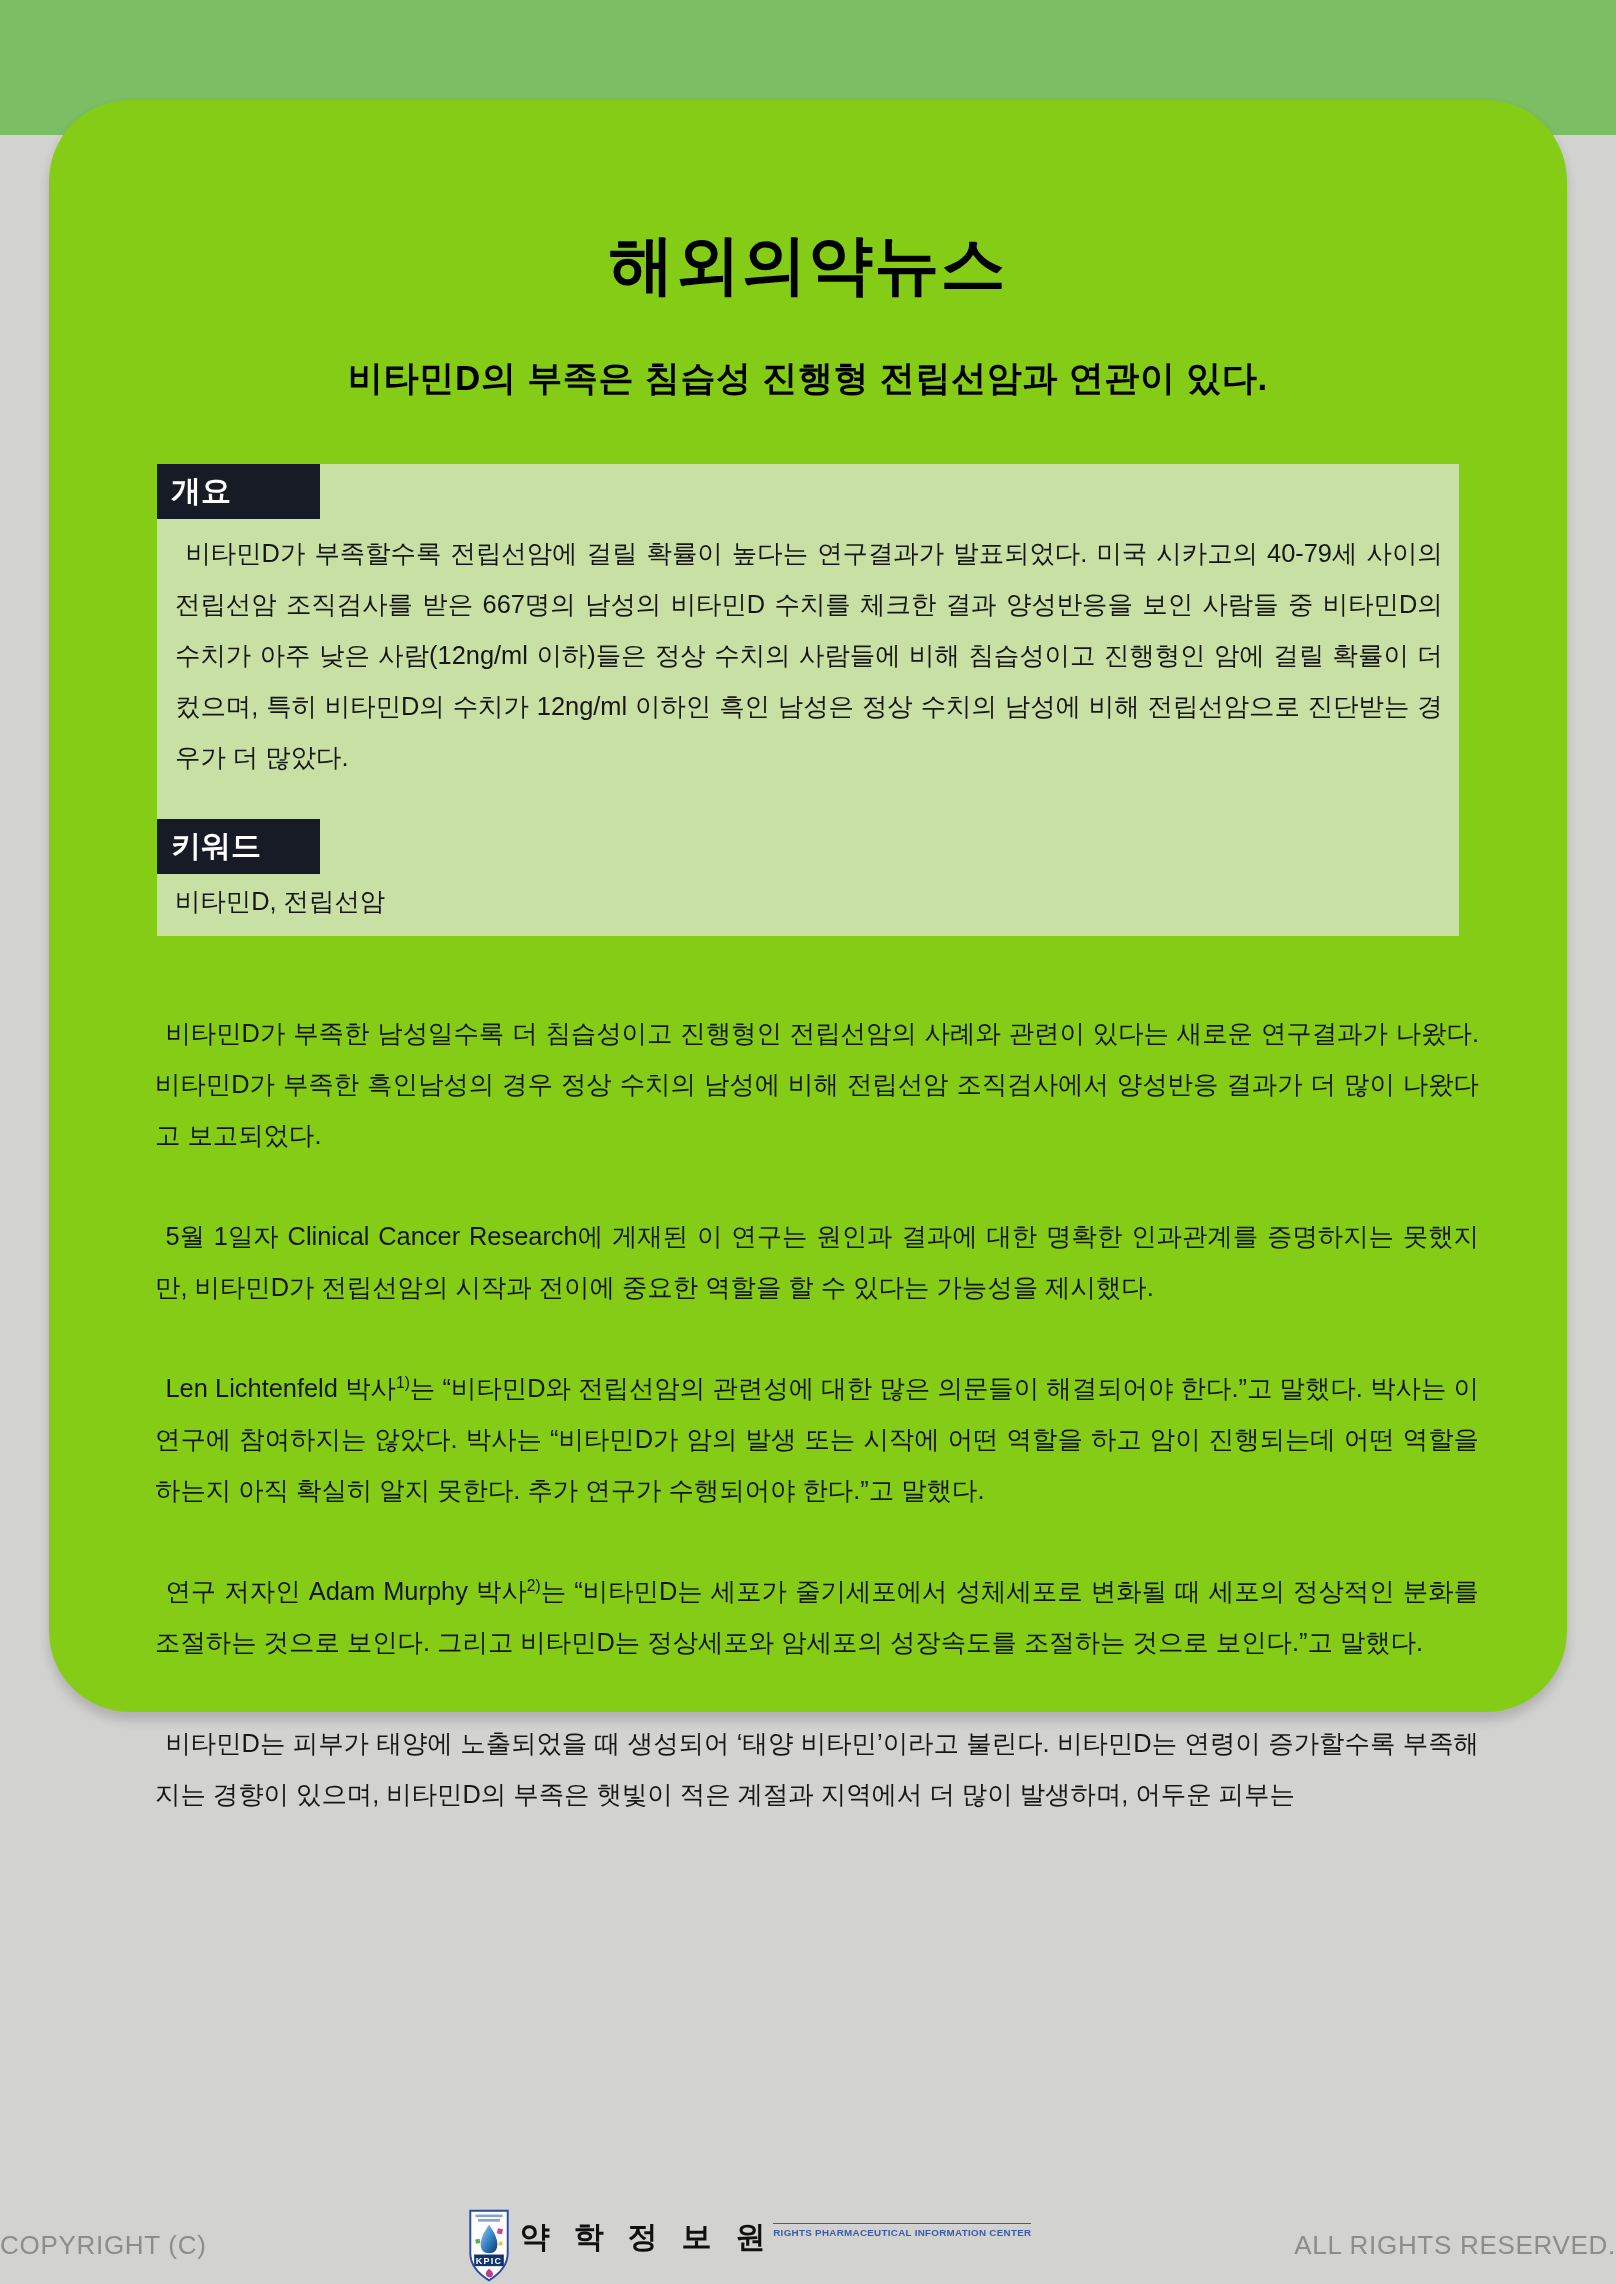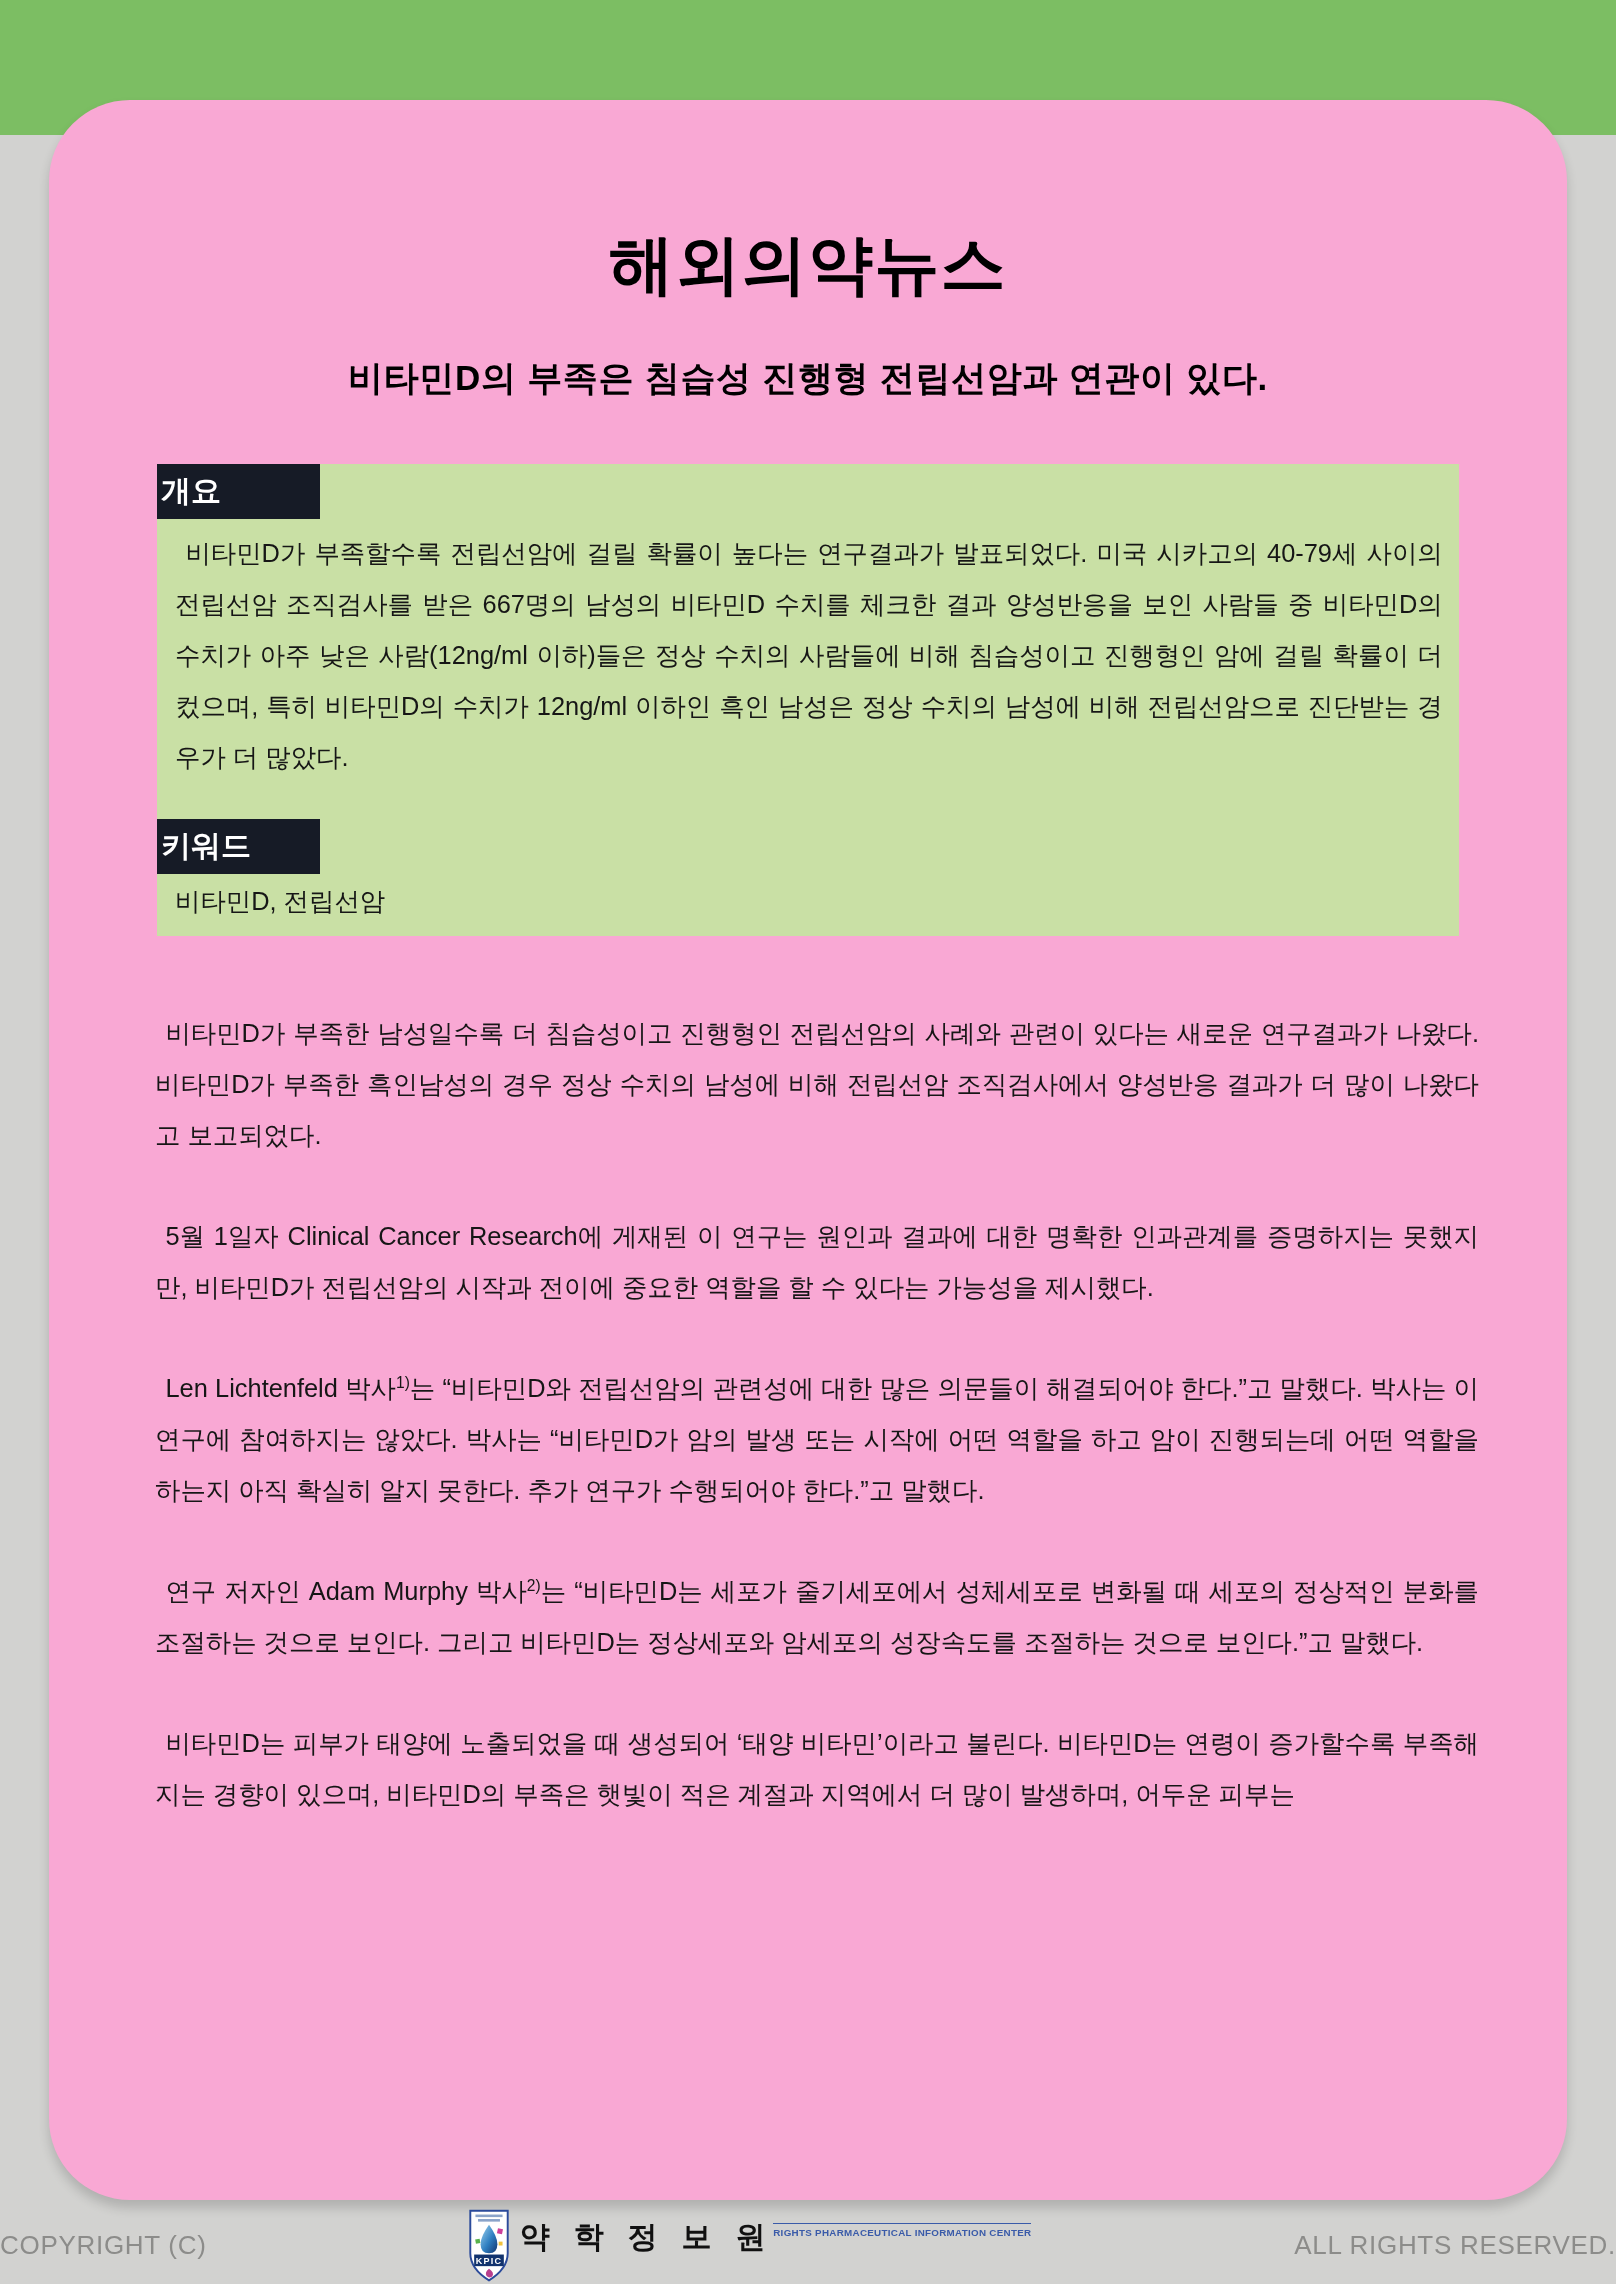--- a/index.html
+++ b/index.html
@@ -6,22 +6,22 @@
   body{
     width:1616px;height:2284px;position:relative;overflow:hidden;
     background:#D2D2D0;
     font-family:"Liberation Sans","DejaVu Sans",sans-serif;
   }
   .green-band{
     position:absolute;left:0;top:0;width:1616px;height:135px;
     background:#7CBE63;
   }
   .card{
-    position:absolute;left:49px;top:100px;width:1518px;height:2100px;
-    background:#f9a8d4;border-radius:81px;
+    position:absolute;left:49px;top:100px;width:1518px;height:1612px;
+    background:#84cc16;border-radius:81px;
     box-shadow:0 7.8px 10.4px rgba(0,0,0,0.16);
     box-sizing:border-box;
   }
   .page-title{
     margin:121px 0 0 0;text-align:center;
     font-size:65px;font-weight:900;color:#000;letter-spacing:1.3px;
   }
   .page-subtitle{
     margin:46px 0 0 0;text-align:center;
     font-size:35px;font-weight:700;color:#000;letter-spacing:0.7px;
@@ -32,21 +32,21 @@
   }
   .summary-box{
     margin:62px 108px 0 108px;
     background:#C9E0A5;
     padding-bottom:16.3px;
   }
   .label-box{
     width:163px;height:55px;background:#161B26;color:#fff;
     font-size:30px;font-weight:700;
     display:flex;align-items:center;
-    padding-left:4px;box-sizing:border-box;
+    padding-left:14px;box-sizing:border-box;
   }
   .overview-text{
     margin:9px 16.3px 0 18px;
     font-size:25.4px;line-height:51px;text-align:justify;
     color:#161616;text-indent:10.4px;
   }
   .keyword-labelbox{margin-top:36px;}
   .keyword-text{
     margin:7.8px 16.3px 0 18px;
     font-size:25.4px;line-height:38px;color:#161616;

